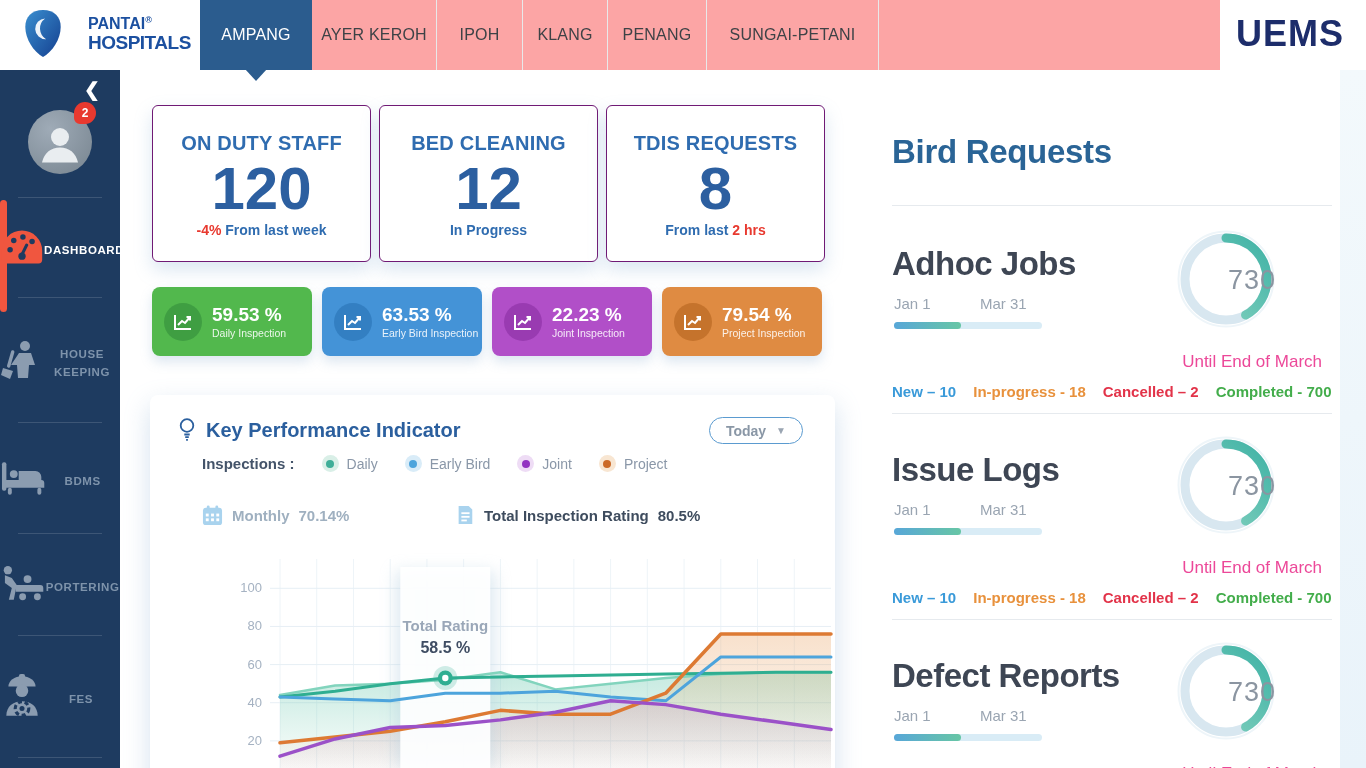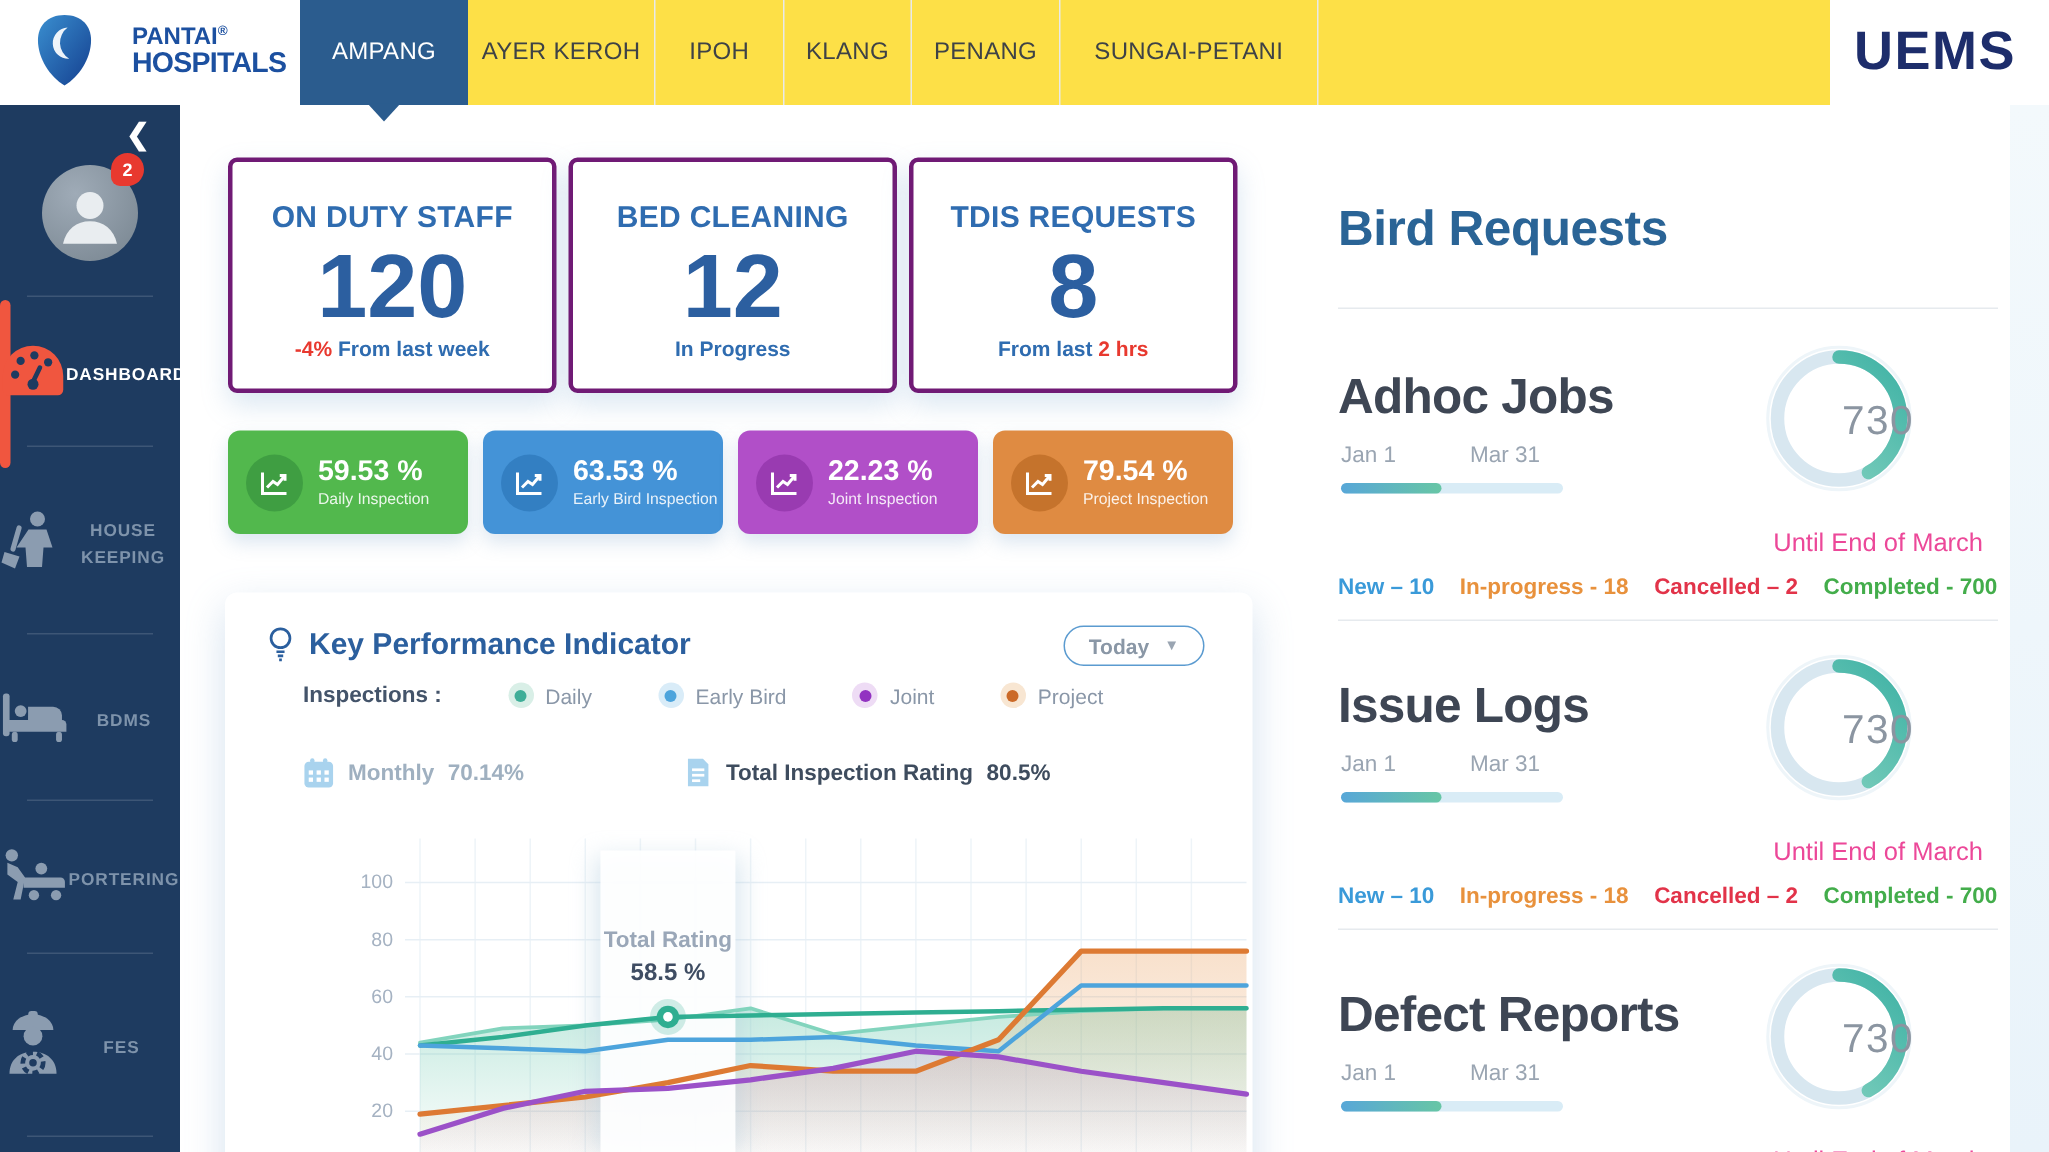--- a/index.html
+++ b/index.html
@@ -5,21 +5,21 @@
   * { margin:0; padding:0; box-sizing:border-box; }
   html,body { width:1366px; height:768px; overflow:hidden; background:#fff;
     font-family:"Liberation Sans", sans-serif; position:relative; }
 
   
   .topbar { position:absolute; left:0; top:0; width:1366px; height:70px; background:#fff; z-index:30; }
   .brand { position:absolute; left:22px; top:9px; display:flex; align-items:center; gap:24px; }
   .brand-text { line-height:1; color:#1c50a0; font-weight:bold; }
   .brand-reg { font-size:9px; vertical-align:super; }
   .brand-l2 { font-size:19px; letter-spacing:-0.5px; }
-  .tabs { position:absolute; left:200px; top:0; height:70px; display:flex; background:#fde047; }
+  .tabs { position:absolute; left:200px; top:0; height:70px; display:flex; background:#fca5a5; }
   .tab { display:flex; align-items:center; justify-content:center; font-size:16px; color:#3e4246;
          border-right:1px solid #e8e9ea; cursor:pointer; letter-spacing:0.2px; }
   .tab.active { background:#2b5c8e; color:#fff; position:relative; border-right:none; }
   .tab.active::after { content:""; position:absolute; bottom:-11px; left:50%; margin-left:-11px;
          border:11px solid transparent; border-top:12px solid #2b5c8e; border-bottom:0; }
   .tab-filler { width:341px; }
   .uems { position:absolute; right:22px; top:13px; font-size:36px; font-weight:bold;
           color:#1d2d6b; letter-spacing:1px; }
 
   
@@ -39,21 +39,21 @@
               text-align:center; width:76px; line-height:1.5; margin-top:8px; }
   .nav-item.active .nav-label { color:#ffffff; }
   .nav-divider { position:absolute; left:18px; width:84px; border-top:1px solid rgba(255,255,255,0.14); }
 
   
   .right-edge { position:absolute; right:0; top:70px; width:26px; height:698px;
                 background:linear-gradient(180deg,#f3f9fc,#e9f3fa); }
 
   
   .stat-row { position:absolute; left:152px; top:105px; display:flex; gap:8px; }
-  .stat-card { width:219px; height:157px; background:#fff; border-radius:6px; border:3px solid #701a75;
+  .stat-card { width:219px; height:157px; background:#fff; border-radius:6px; border:1px solid #701a75;
                box-shadow:0 8px 18px rgba(125,170,210,0.28); text-align:center; padding-top:26px; }
   .stat-title { font-size:20px; font-weight:bold; color:#2f6cb0; letter-spacing:0.2px; }
   .stat-value { font-size:60px; font-weight:bold; color:#2c5fa0; line-height:1.05; margin-top:2px; }
   .stat-note { font-size:14px; font-weight:bold; color:#2f6cb0; margin-top:2px; }
   .stat-note .accent { color:#e8392f; }
 
   
   .tile-row { position:absolute; left:152px; top:287px; display:flex; gap:10px; }
   .tile { width:160px; height:69px; border-radius:8px; display:flex; align-items:center; gap:10px;
           padding-left:12px; cursor:pointer; box-shadow:0 6px 12px rgba(120,160,200,0.25); }
@@ -63,21 +63,21 @@
 
   
   .kpi-card { position:absolute; left:150px; top:395px; width:685px; height:395px; background:#fff;
               border-radius:8px; box-shadow:0 10px 26px rgba(125,165,205,0.32); }
   .kpi-header { position:absolute; left:28px; top:22px; display:flex; align-items:center; gap:10px; }
   .kpi-title { font-size:20px; font-weight:bold; color:#2b5f9e; }
   .kpi-period { position:absolute; right:32px; top:22px; height:27px; padding:0 16px; border:1.5px solid #5b9bd0;
                 border-radius:15px; display:flex; align-items:center; gap:10px; cursor:pointer;
                 font-size:14px; font-weight:bold; color:#8a97a6; background:#fff; }
   .kpi-period .caret { font-size:10px; color:#9aa5b2; }
-  .kpi-legend { position:absolute; left:52px; top:60px; display:flex; align-items:center; gap:44px; }
+  .kpi-legend { position:absolute; left:52px; top:60px; display:flex; align-items:center; gap:27px; }
   .legend-title { font-size:15px; font-weight:bold; color:#44546a; }
   .legend-item { display:flex; align-items:center; gap:8px; cursor:pointer; }
   .legend-item .halo { width:17px; height:17px; border-radius:50%; display:flex; align-items:center; justify-content:center; }
   .legend-item .dot { width:8px; height:8px; border-radius:50%; }
   .legend-label { font-size:14px; color:#8a97a8; }
   .kpi-monthly { position:absolute; left:52px; top:110px; display:flex; align-items:center; gap:9px;
                  font-size:15px; font-weight:bold; color:#9fb0c0; }
   .kpi-rating  { position:absolute; left:305px; top:108px; display:flex; align-items:center; gap:9px;
                  font-size:15px; font-weight:bold; color:#3e4c5e; }
   #kpi-chart-svg { position:absolute; left:0; top:150px; }

